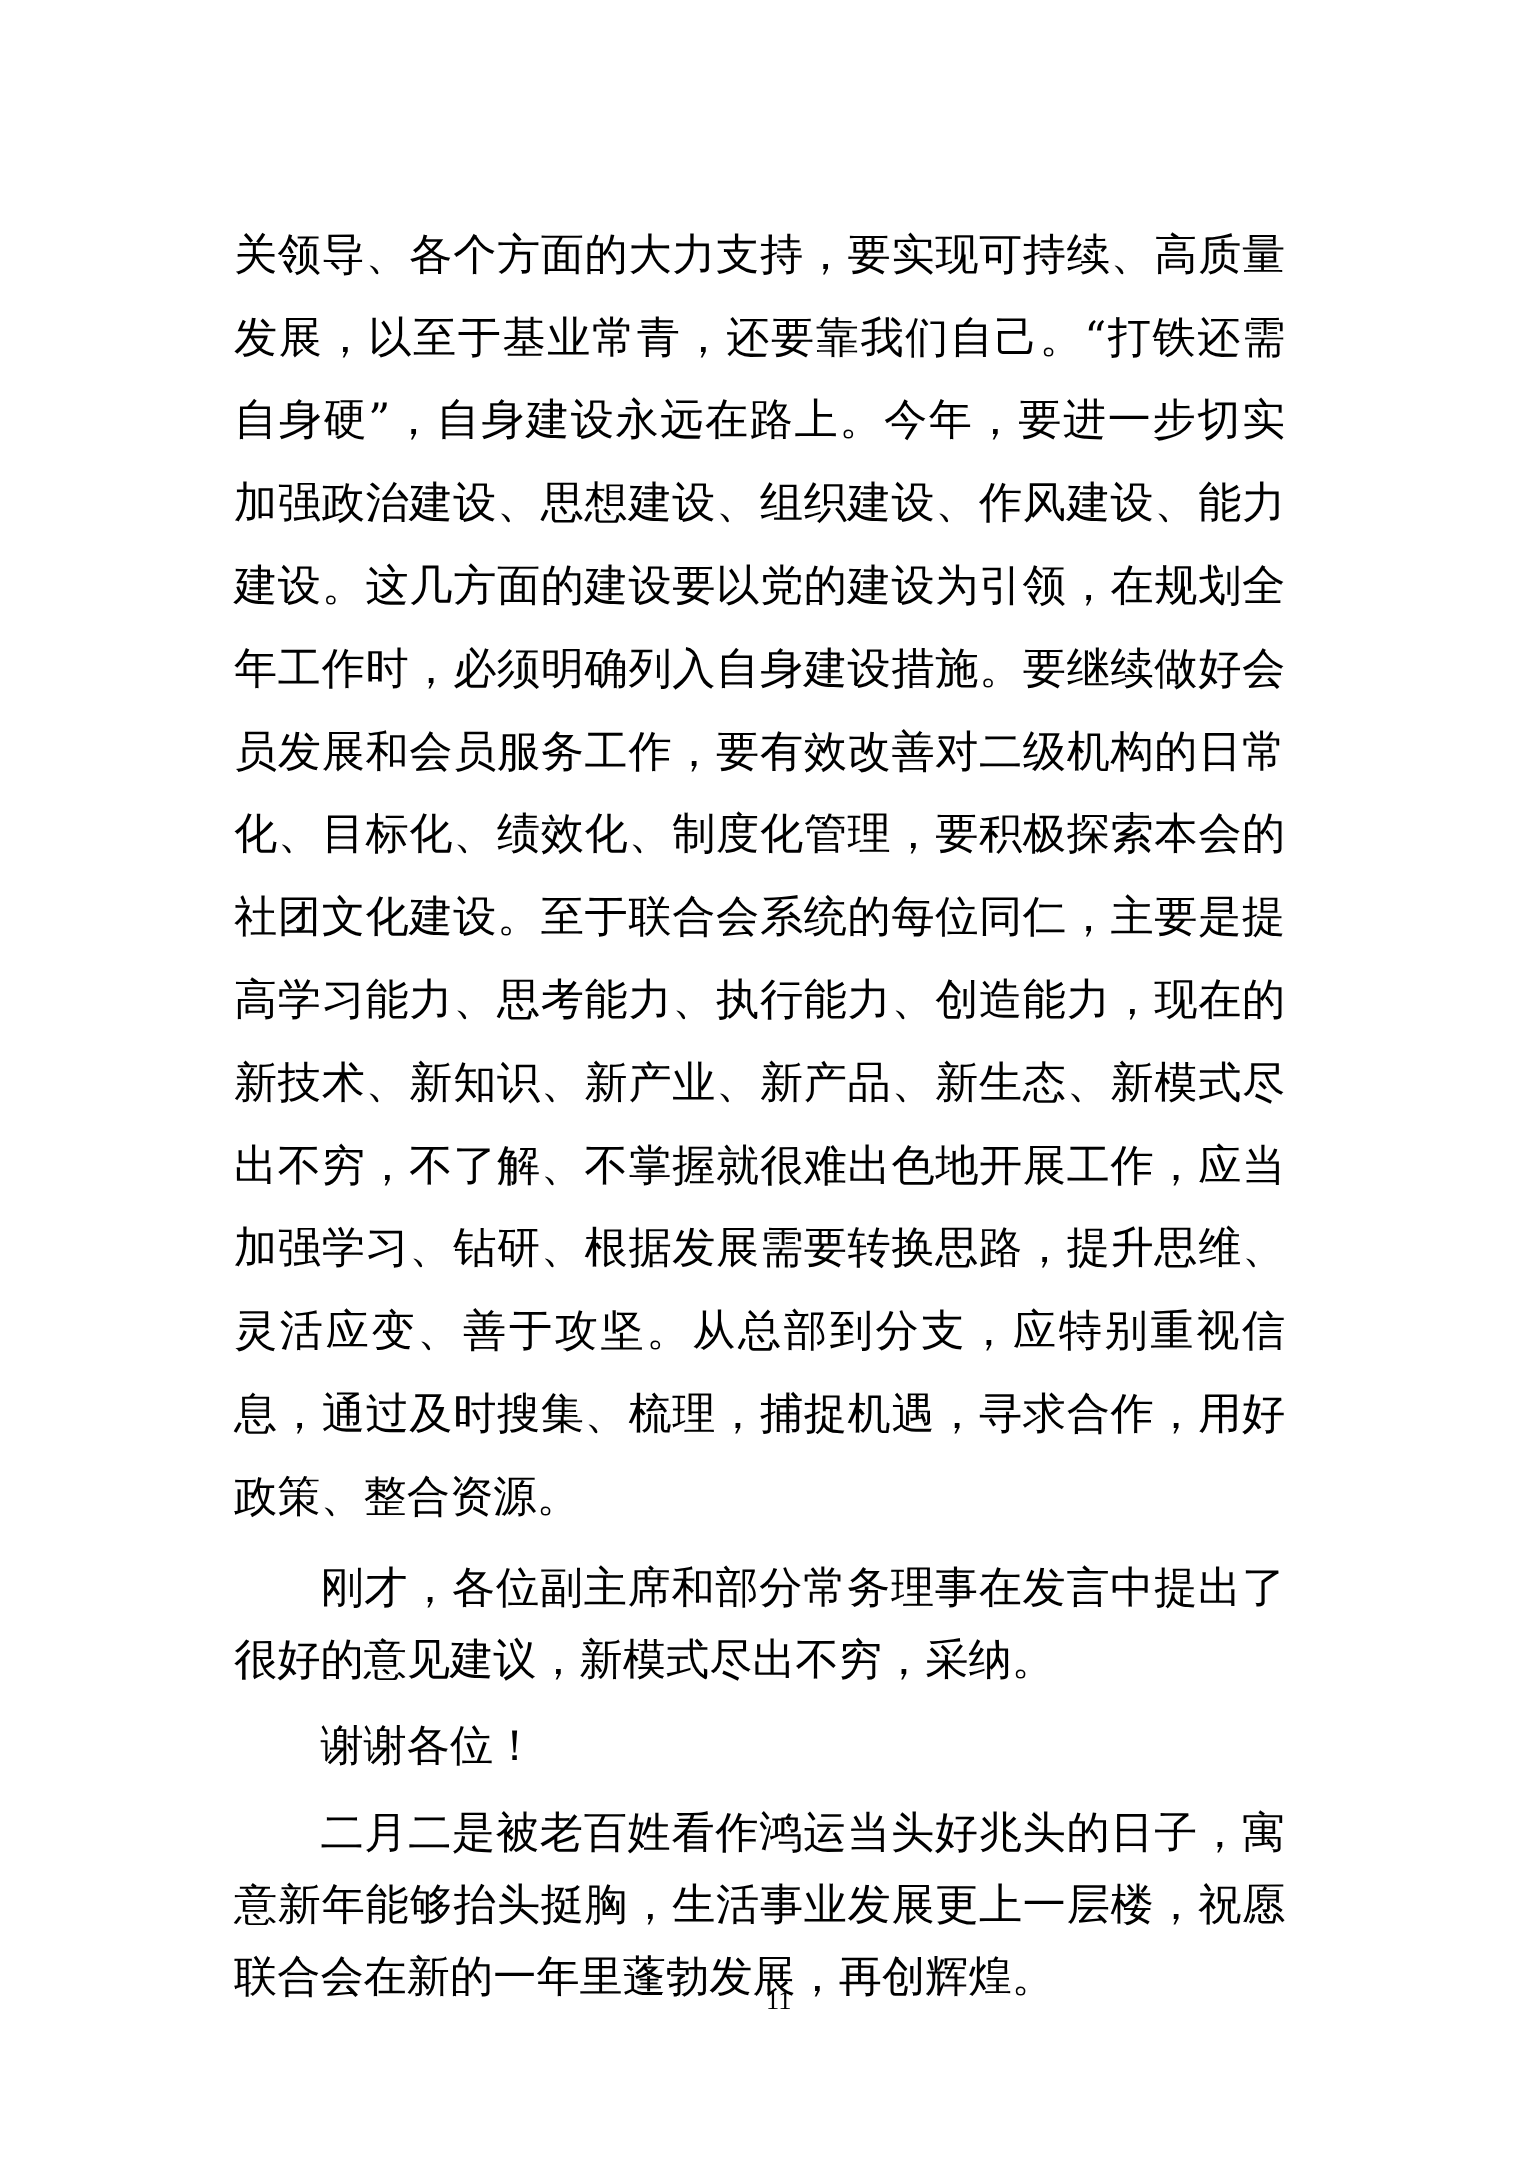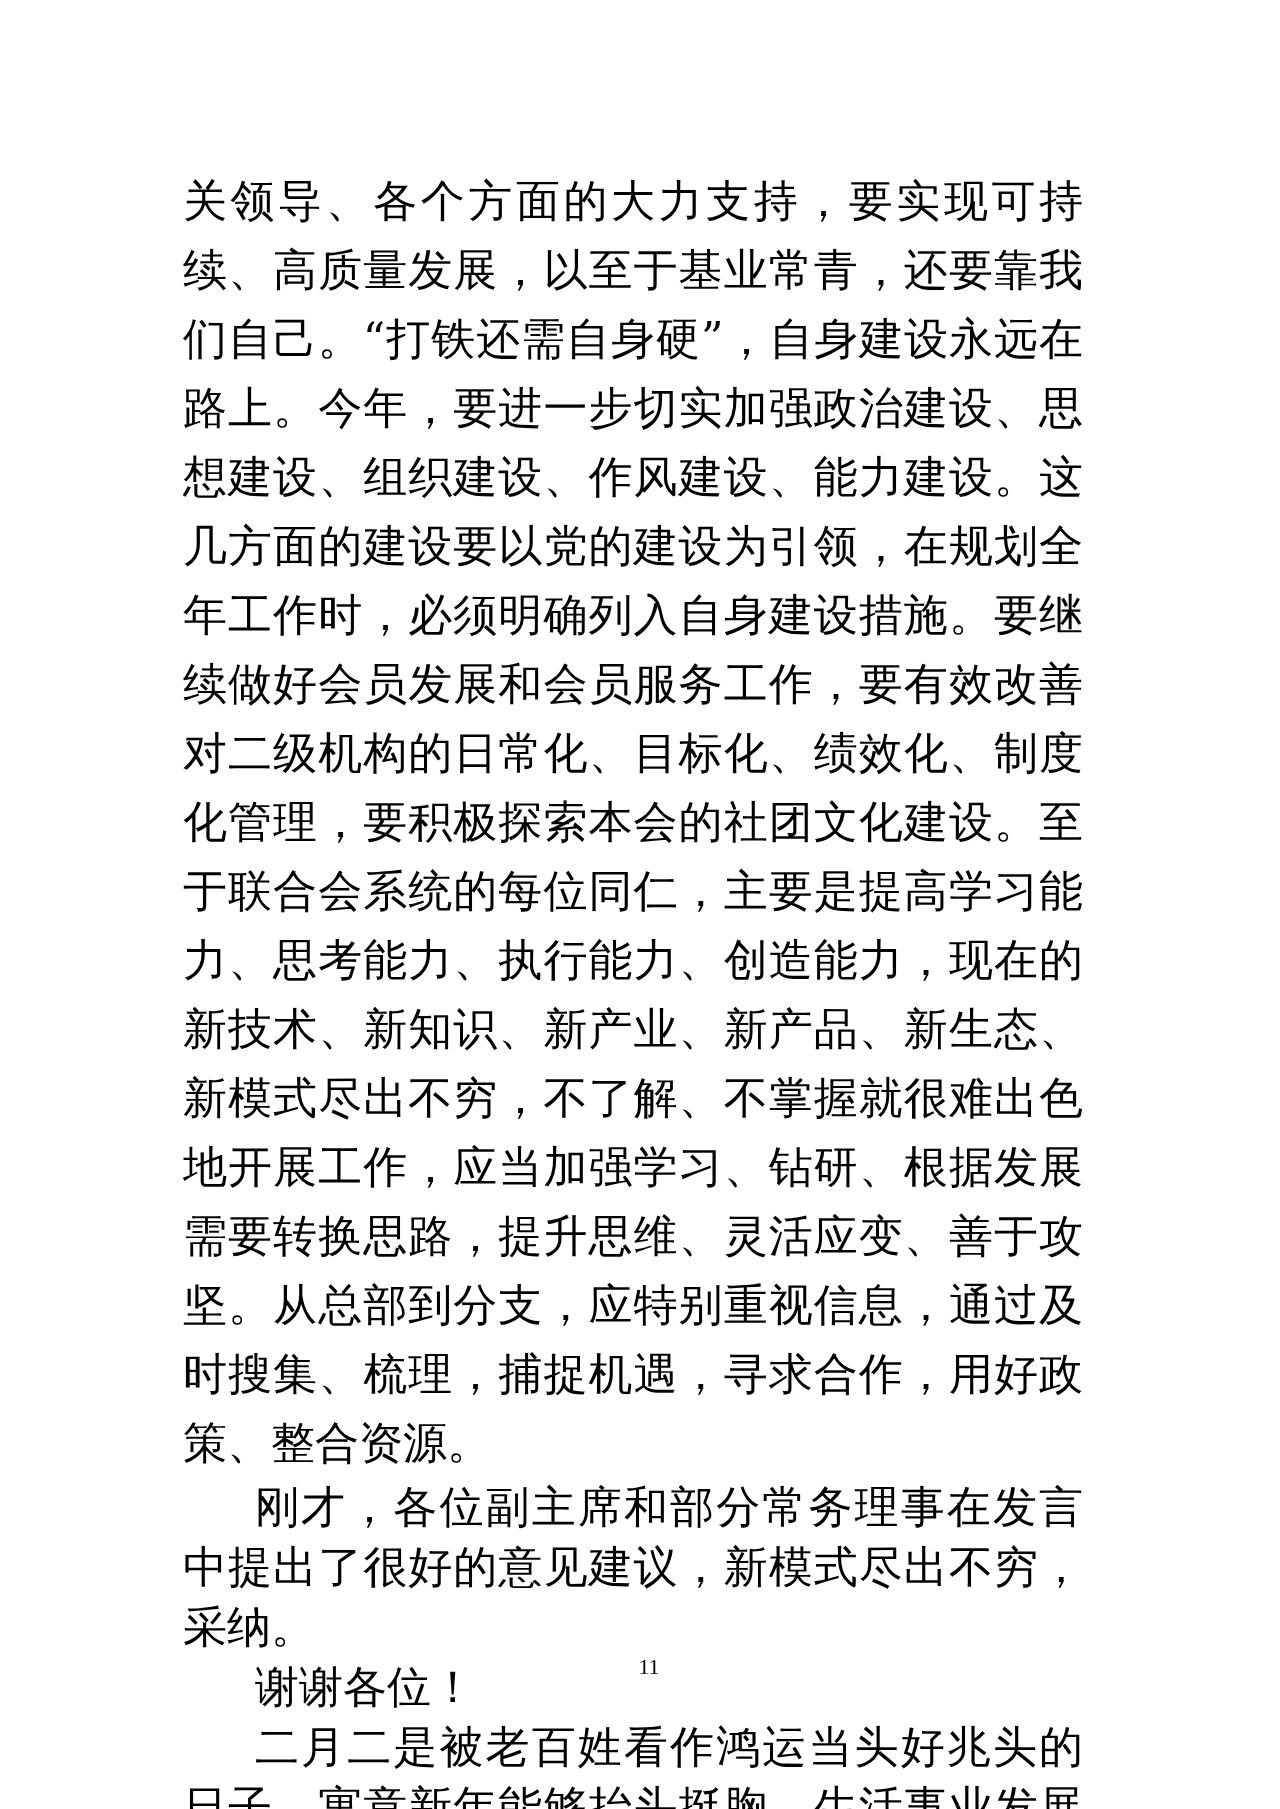--- a/index.html
+++ b/index.html
@@ -19,23 +19,23 @@
   }
   .body-text {
     position: absolute;
     left: 183px;
     top: 166px;
     width: 900px;
     text-align: justify;
     text-justify: inter-character;
   }
   .body-text p {
-    margin: 0;
+    margin: 12px;
     padding: 0;
-    font-size: 44px;
+    font-size: 36px;
     font-weight: 400;
     font-kerning: none;
   }
   .para-first {
     line-height: 69px;
   }
   .para-normal {
     line-height: 60px;
   }
   .indent2 {

